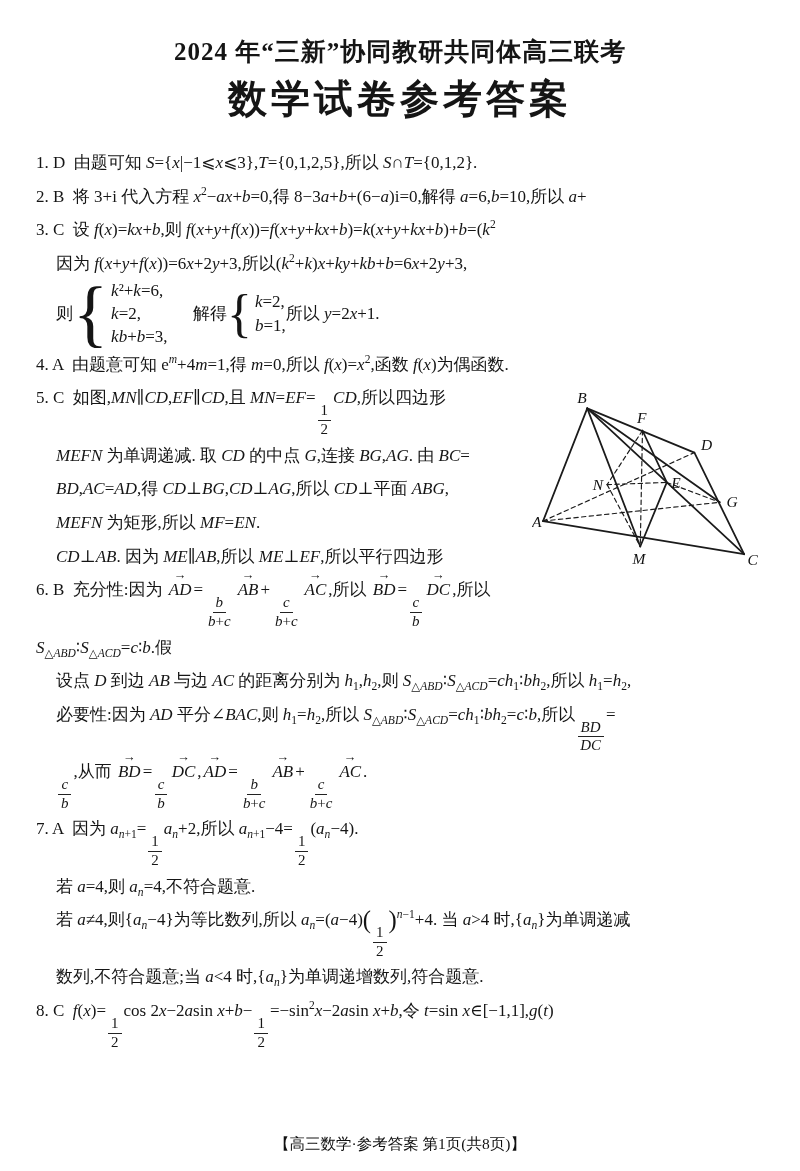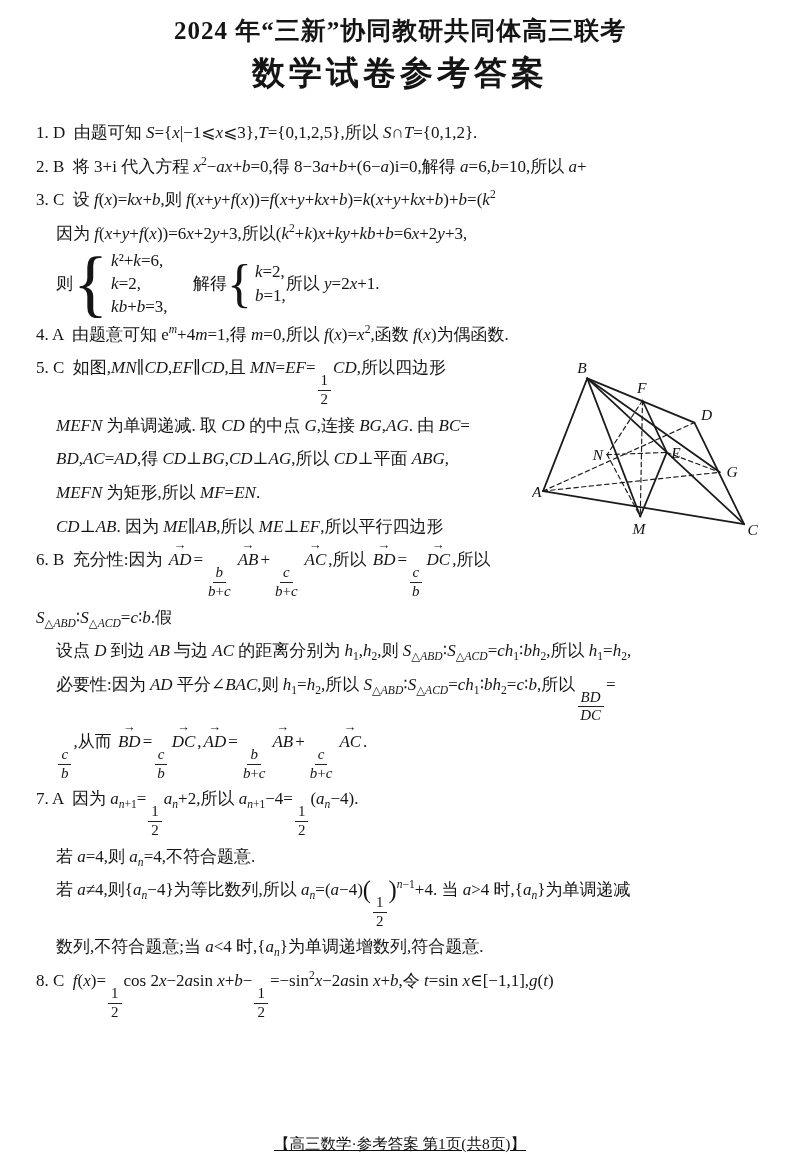--- a/index.html
+++ b/index.html
@@ -1,20 +1,20 @@
 <!DOCTYPE html>
 <html><head>
 <meta charset="utf-8">
 <style>
   html,body{margin:0;padding:0;background:#ffffff;}
   .page{width:800px;height:1171px;position:relative;overflow:hidden;background:#fff;
         font-family:"Liberation Serif","DejaVu Serif",serif;color:#151515;box-sizing:border-box;}
   .titles{text-align:center;}
-  .title{font-size:25px;font-weight:700;margin:14px 0 4px;letter-spacing:1px;}
-  .subtitle{font-size:33px;font-weight:700;margin:2px 0 20px;letter-spacing:4px;}
+  .title{font-size:25px;font-weight:700;margin:35px 0 4px;letter-spacing:1px;}
+  .subtitle{font-size:39px;font-weight:700;margin:2px 0 20px;letter-spacing:4px;}
   .content{padding:0 36px;}
   .para{font-size:17px;line-height:1.98;white-space:pre-wrap;padding-left:20px;}
   .para.item{padding-left:0;}
   .mi{font-style:italic;}
   sup,sub{font-size:0.68em;line-height:0;}
   .frac{display:inline-flex;flex-direction:column;align-items:center;vertical-align:-0.8em;
         font-size:0.88em;line-height:1.18;margin:0 2px;text-align:center;}
   .fn{border-bottom:1.2px solid #222;padding:0 3px;}
   .fd{padding:0 3px;}
   .vec{font-style:italic;position:relative;display:inline-block;margin:0 2px;}
@@ -23,21 +23,21 @@
   .big{font-size:1.45em;line-height:0;vertical-align:-0.12em;}
   .cases{display:inline-flex;align-items:center;vertical-align:middle;line-height:1.2;}
   .brace{line-height:0.85;margin-right:3px;font-weight:400;}
   .ccol{display:inline-flex;flex-direction:column;gap:3px;}
   .cline{white-space:pre;}
   .figure{float:right;width:232px;margin:2px 0 4px 12px;}
   .figure svg{display:block;}
   .figure line.sol{stroke:#1b1b1b;stroke-width:1.6;stroke-linecap:round;}
   .figure line.dash{stroke:#1b1b1b;stroke-width:1.05;stroke-dasharray:4 3;stroke-linecap:round;}
   .figure text{font-size:14px;font-style:italic;fill:#111;font-family:"Liberation Serif","DejaVu Serif",serif;}
-  .footer{position:absolute;bottom:16px;left:0;right:0;text-align:center;font-size:15.5px;color:#111;text-decoration:underline;}
+  .footer{position:absolute;bottom:16px;left:0;right:0;text-align:center;font-size:15.5px;color:#111;}
 </style>
 </head>
 <body>
 
 <div class="page">
   <div class="titles">
     <div class="title">2024 年“三新”协同教研共同体高三联考</div>
     <div class="subtitle">数学试卷参考答案</div>
   </div>
   <div class="content">

